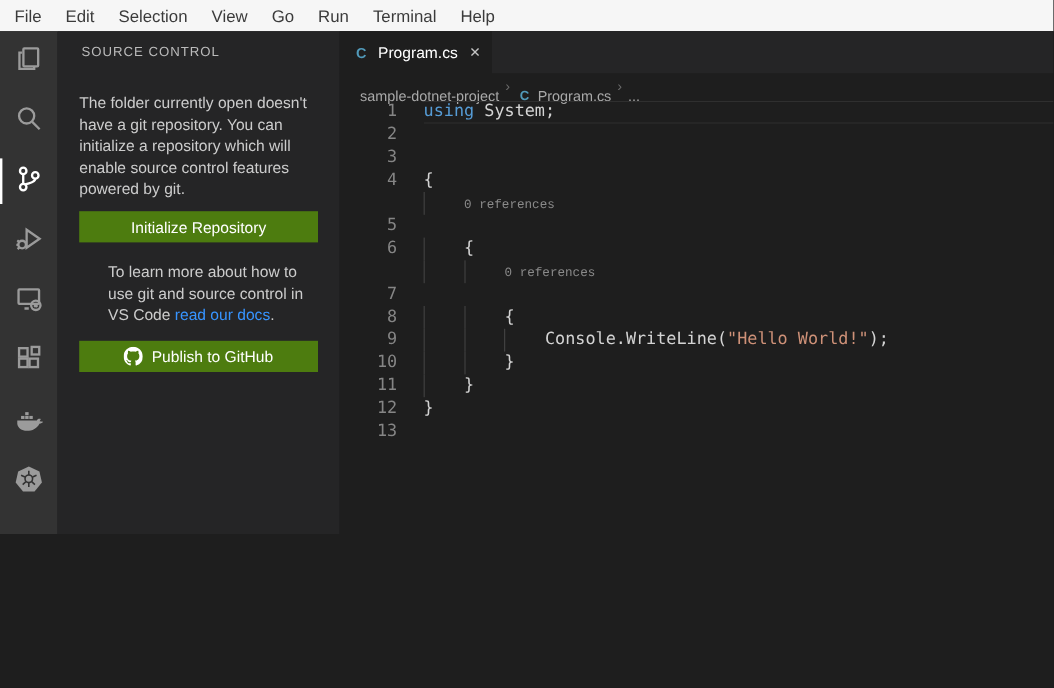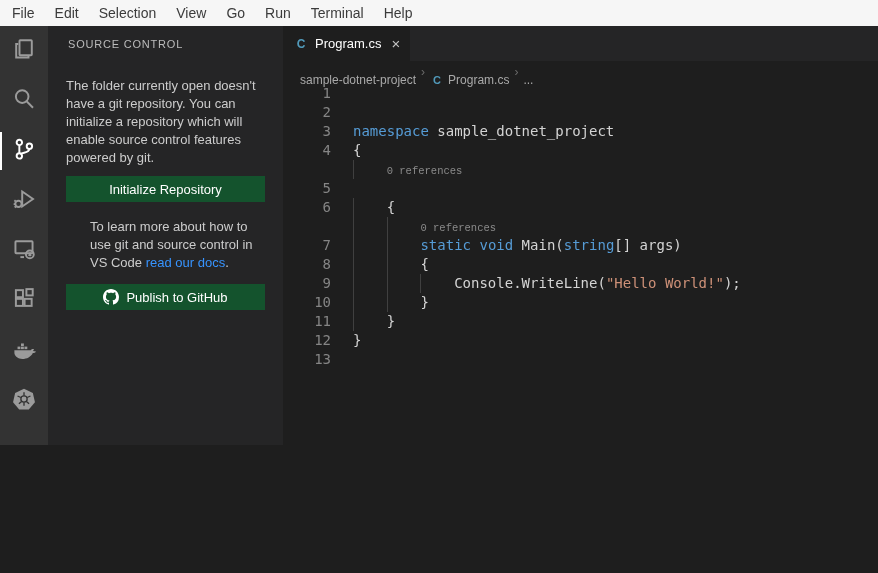--- a/index.html
+++ b/index.html
@@ -30,21 +30,21 @@
   .sidebar { width:235px; background:#252526; flex:none; padding:0 18px;
     color:#cccccc; overflow:hidden; }
   .panel-title { font-size:11px; color:#bbbbbb; letter-spacing:0.8px;
     margin:12px 2px 0 2px; }
   .sidebar p { font-size:13px; line-height:18px; color:#cccccc; }
   .p1 { margin-top:27px; }
   .p2 { margin-top:16px;margin-left:24px; }
   .p3 { margin-top:14px; }
   .docs-link { color:#3794ff; cursor:pointer; }
   .vsc-button { display:flex; align-items:center; justify-content:center; gap:7px;
-    width:100%; height:26px; background:#14532d; border:none; color:#ffffff;
+    width:100%; height:26px; background:#4d7c0f; border:none; color:#ffffff;
     font-size:13px; font-family:"Liberation Sans", sans-serif; cursor:pointer; }
   .btn-init { margin-top:9px; }
   .btn-publish { margin-top:12px; }
   .gh-icon svg { width:16px; height:16px; display:block; }
 
   
   .editor { flex:1; background:#1e1e1e; display:flex; flex-direction:column;
     min-width:0; }
   .tabbar { height:35px; background:#252526; display:flex; flex:none; }
   .tab { height:35px; background:#1e1e1e; display:flex; align-items:center;
@@ -193,28 +193,28 @@
           <span>Program.cs</span>
         </span>
         <span class="bc-sep">›</span>
         <span class="bc-item">
           <span>...</span>
         </span>
       </div>
     <div class="code" id="code">
         <div class="crow current">
           <span class="gut">1</span>
+          <span class="ctext"><span class="c-kw">using</span><span class="c-pl"> System;</span></span>
         </div>
         <div class="crow">
           <span class="gut">2</span>
           <span class="ctext"></span>
         </div>
         <div class="crow">
           <span class="gut">3</span>
-          <span class="ctext"><span class="c-kw">namespace</span><span class="c-pl"> sample_dotnet_project</span></span>
         </div>
         <div class="crow">
           <span class="gut">4</span>
           <span class="ctext"><span class="c-pl">{</span></span>
         </div>
         <div class="crow">
           <span class="gut"></span>
           <span class="ctext"><span class="guide" style="left: 0ch;"></span><span>    </span><span class="cl-label">0 references</span></span>
         </div>
         <div class="crow">
@@ -223,21 +223,20 @@
         <div class="crow">
           <span class="gut">6</span>
           <span class="ctext"><span class="guide" style="left: 0ch;"></span><span class="c-pl">    {</span></span>
         </div>
         <div class="crow">
           <span class="gut"></span>
           <span class="ctext"><span class="guide" style="left: 0ch;"></span><span class="guide" style="left: 4ch;"></span><span>        </span><span class="cl-label">0 references</span></span>
         </div>
         <div class="crow">
           <span class="gut">7</span>
-          <span class="ctext"><span class="guide" style="left: 0ch;"></span><span class="guide" style="left: 4ch;"></span><span class="c-pl">        </span><span class="c-kw">static</span><span class="c-pl"> </span><span class="c-kw">void</span><span class="c-pl"> Main(</span><span class="c-kw">string</span><span class="c-pl">[] args)</span></span>
         </div>
         <div class="crow">
           <span class="gut">8</span>
           <span class="ctext"><span class="guide" style="left: 0ch;"></span><span class="guide" style="left: 4ch;"></span><span class="c-pl">        {</span></span>
         </div>
         <div class="crow">
           <span class="gut">9</span>
           <span class="ctext"><span class="guide" style="left: 0ch;"></span><span class="guide" style="left: 4ch;"></span><span class="guide" style="left: 8ch;"></span><span class="c-pl">            Console.WriteLine(</span><span class="c-str">"Hello World!"</span><span class="c-pl">);</span></span>
         </div>
         <div class="crow">

